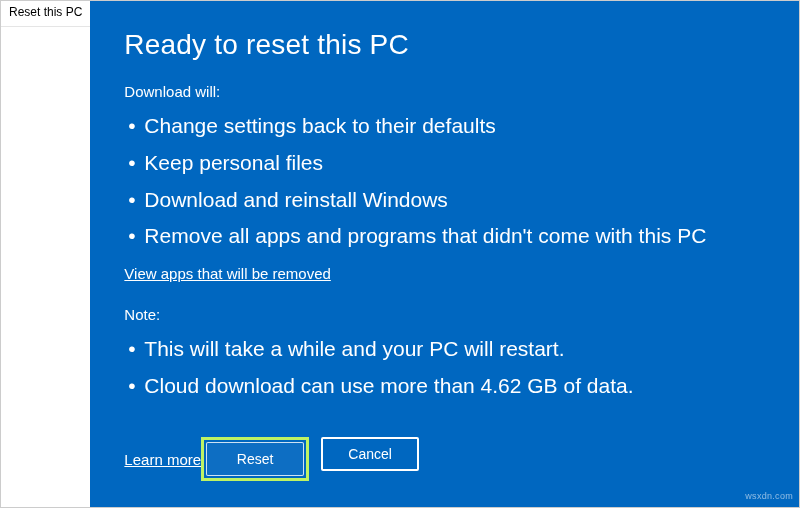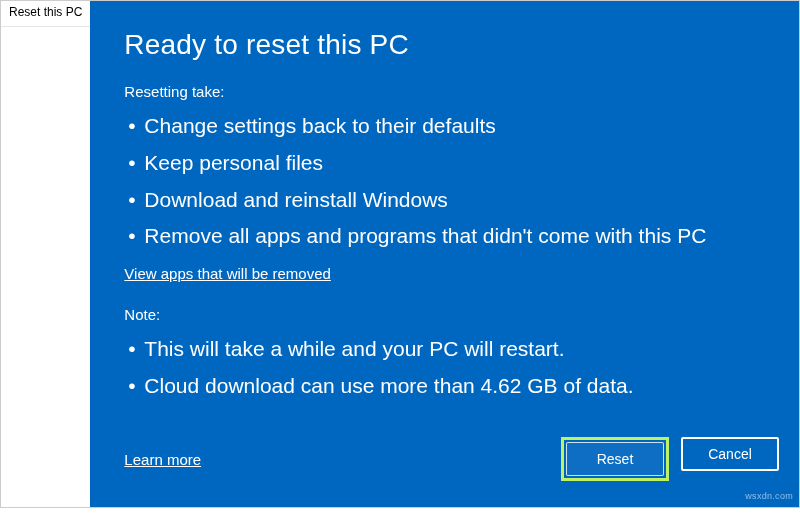--- a/index.html
+++ b/index.html
@@ -78,21 +78,20 @@
     .note-section {
       margin-top: 4px;
     }
     .footer {
       position: absolute;
       left: 34px;
       right: 20px;
       bottom: 26px;
       display: flex;
       align-items: center;
-      justify-content: space-between;
     }
     .buttons {
       display: flex;
       gap: 12px;
     }
     .btn {
       min-width: 98px;
       height: 34px;
       border: 2px solid #fff;
       background: transparent;
@@ -129,21 +128,21 @@
 <div class="window">
 
   <div class="titlebar">
     <span>Reset this PC</span>
   </div>
 
   <div class="content">
 
     <h1 class="heading">Ready to reset this PC</h1>
 
-    <div class="section-label">Resetting take:</div>
+    <div class="section-label">Download will:</div>
     <ul class="bullets">
       <li>Change settings back to their defaults</li>
       <li>Keep personal files</li>
       <li>Download and reinstall Windows</li>
       <li>Remove all apps and programs that didn't come with this PC</li>
     </ul>
 
     <a class="link link-apps">View apps that will be removed</a>
 
     <div class="note-section">

